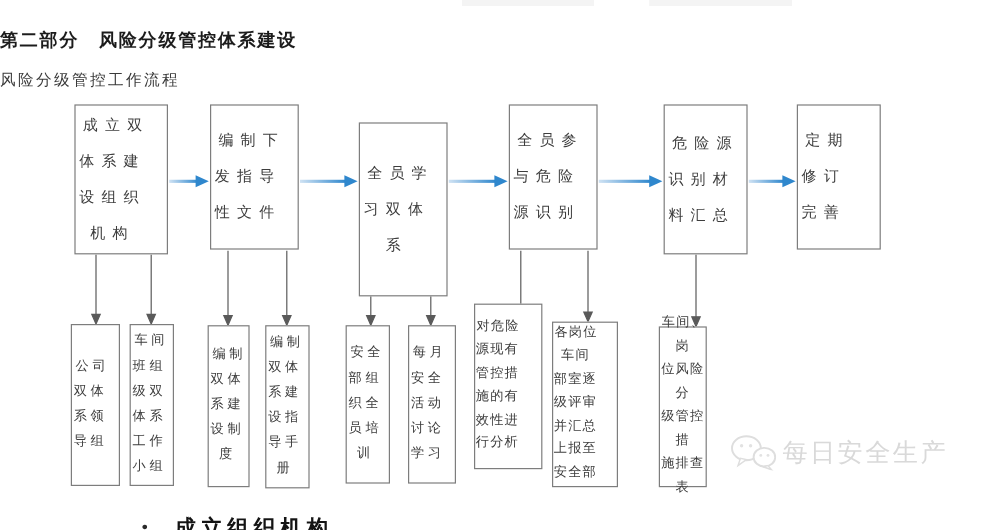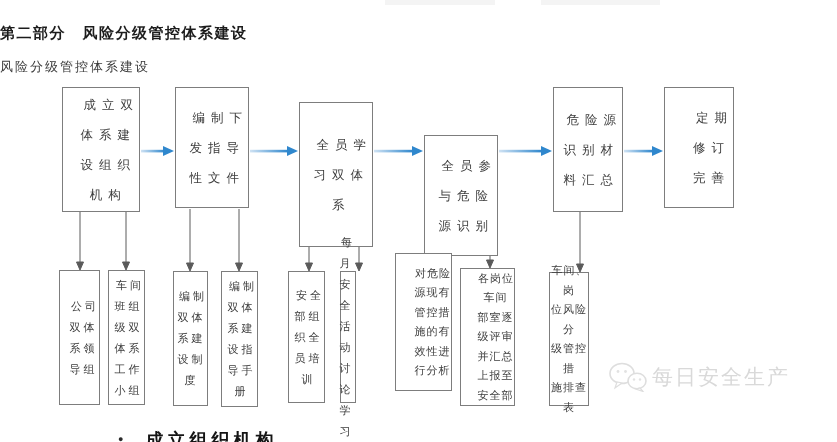--- a/index.html
+++ b/index.html
@@ -43,22 +43,23 @@
     left: 0;
     top: 0;
     pointer-events: none;
   }
   .fbox {
     position: absolute;
     border: 1px solid #7d7d7d;
     background: #ffffff;
     display: flex;
     align-items: center;
-    justify-content: flex-end;
+    justify-content: flex-start;
     text-align: center;
+    font-family: Liberation Mono, monospace;
   }
   .fbox .txt {
     white-space: pre-line;
     color: #3d3d3d;
   }
   .tbox .txt {
     font-size: 12.5px;
     line-height: 30px;
     letter-spacing: 6px;
     text-indent: 6px;
@@ -111,21 +112,21 @@
 </style>
 </head>
 <body>
 
 <div class="canvas">
 
   <div class="top-artifact" style="left:385px; width:110px;"></div>
   <div class="top-artifact" style="left:541px; width:119px;"></div>
 
   <div class="doc-title">第二部分　风险分级管控体系建设</div>
-  <div class="chart-title">风险分级管控体系建设</div>
+  <div class="chart-title">风险分级管控工作流程</div>
 
   <svg class="connectors" width="837" height="442" viewBox="0 0 837 442">
     <defs>
       <linearGradient id="ag" x1="0" y1="0" x2="1" y2="0">
         <stop offset="0" stop-color="#cfe2f3"></stop>
         <stop offset="1" stop-color="#2f87cd"></stop>
       </linearGradient>
     </defs>
 
     <g>
@@ -198,21 +199,21 @@
   <div class="fbox tbox" style="left:175px; top:87px; width:74px; height:121px;">
     <span class="txt">编制下
 发指导
 性文件</span>
   </div>
   <div class="fbox tbox" style="left:299px; top:102px; width:74px; height:145px;">
     <span class="txt">全员学
 习双体
 系</span>
   </div>
-  <div class="fbox tbox" style="left:424px; top:87px; width:74px; height:121px;margin-top:48px;">
+  <div class="fbox tbox" style="left:424px; top:87px; width:74px; height:121px;">
     <span class="txt">全员参
 与危险
 源识别</span>
   </div>
   <div class="fbox tbox" style="left:553px; top:87px; width:70px; height:125px;">
     <span class="txt">危险源
 识别材
 料汇总</span>
   </div>
   <div class="fbox tbox" style="left:664px; top:87px; width:70px; height:121px;">
@@ -250,21 +251,21 @@
 导手
 册</span>
   </div>
   <div class="fbox sbox" style="left:288px; top:271px; width:37px; height:132px;">
     <span class="txt">安全
 部组
 织全
 员培
 训</span>
   </div>
-  <div class="fbox sbox" style="left:340px; top:271px; width:16px; height:132px;">
+  <div class="fbox sbox" style="left:340px; top:271px; width:40px; height:132px;">
     <span class="txt">每月
 安全
 活动
 讨论
 学习</span>
   </div>
   <div class="fbox sbox-wide" style="left:395px; top:253px; width:57px; height:138px;">
     <span class="txt">对危险
 源现有
 管控措

